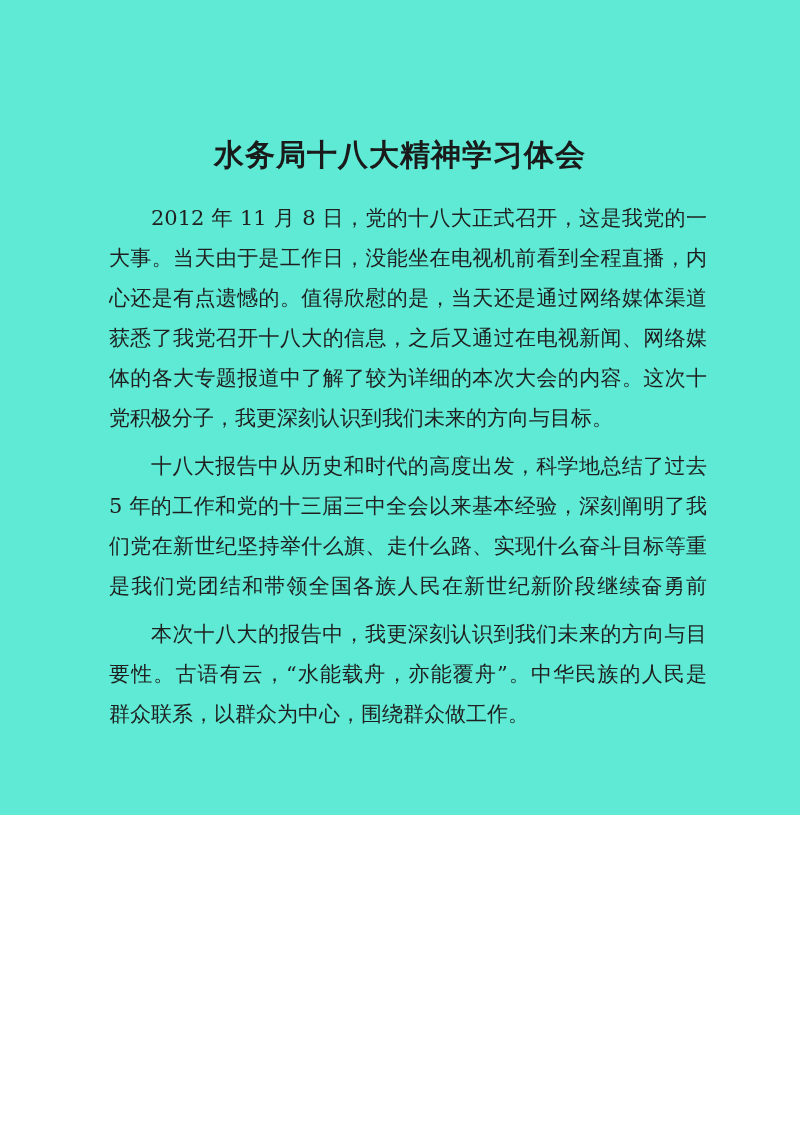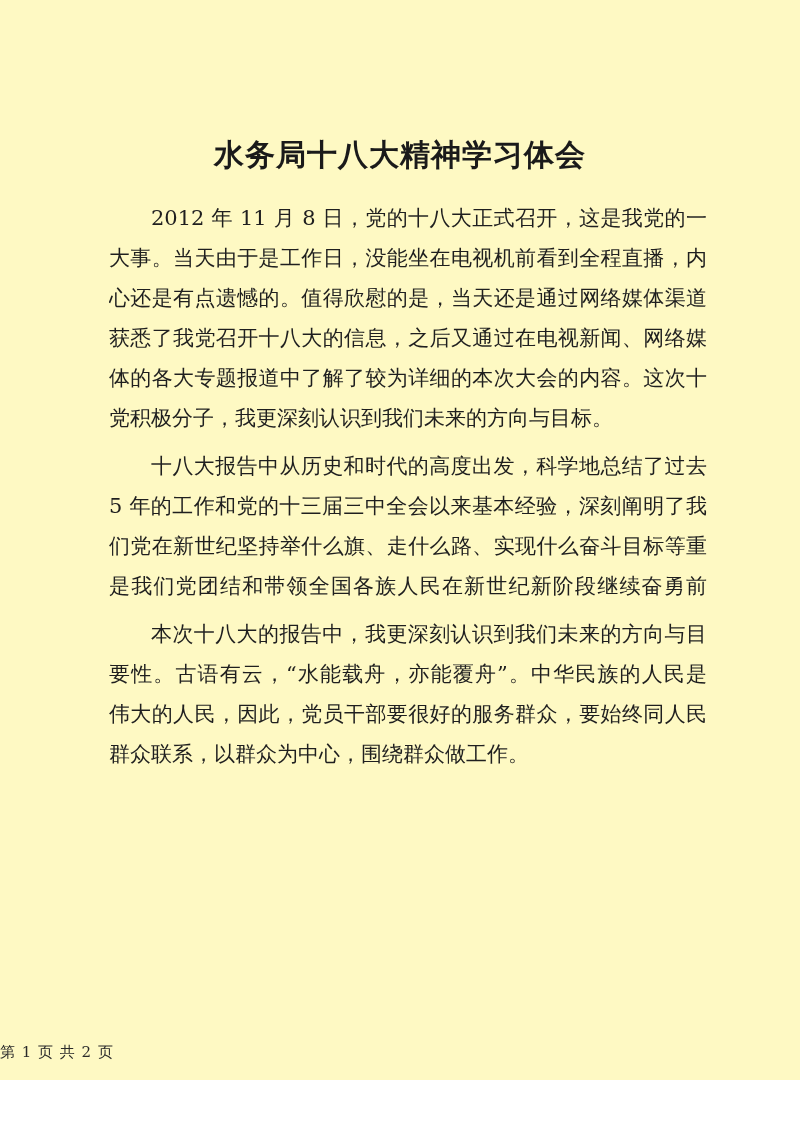--- a/index.html
+++ b/index.html
@@ -3,23 +3,23 @@
 <meta charset="utf-8">
 <style>
   html, body {
     margin: 0;
     padding: 0;
     background: #ffffff;
   }
   .page {
     position: relative;
     width: 800px;
-    height: 1080px;
+    height: 815px;
     margin: 0 auto;
-    background: #fef9c3;
+    background: #5eead4;
     color: #1f1f1f;
     font-family: "DejaVu Serif", serif;
     overflow: hidden;
   }
   .doc-title {
     position: absolute;
     top: 136px;
     left: 0;
     right: 0;
     text-align: center;
@@ -84,21 +84,20 @@
       </div>
       <div class="paragraph">
         <div class="line first">十八大报告中从历史和时代的高度出发，科学地总结了过去</div>
         <div class="line">5 年的工作和党的十三届三中全会以来基本经验，深刻阐明了我</div>
         <div class="line">们党在新世纪坚持举什么旗、走什么路、实现什么奋斗目标等重</div>
         <div class="line">是我们党团结和带领全国各族人民在新世纪新阶段继续奋勇前</div>
       </div>
       <div class="paragraph">
         <div class="line first">本次十八大的报告中，我更深刻认识到我们未来的方向与目标</div>
         <div class="line">要性。古语有云，“水能载舟，亦能覆舟”。中华民族的人民是</div>
-        <div class="line">伟大的人民，因此，党员干部要很好的服务群众，要始终同人民</div>
         <div class="line para-end">群众联系，以群众为中心，围绕群众做工作。</div>
       </div>
     </div>
 
   <div class="doc-footer">
     <span>第 1 页 共 2 页</span>
   </div>
 </div>
 
 </body></html>

